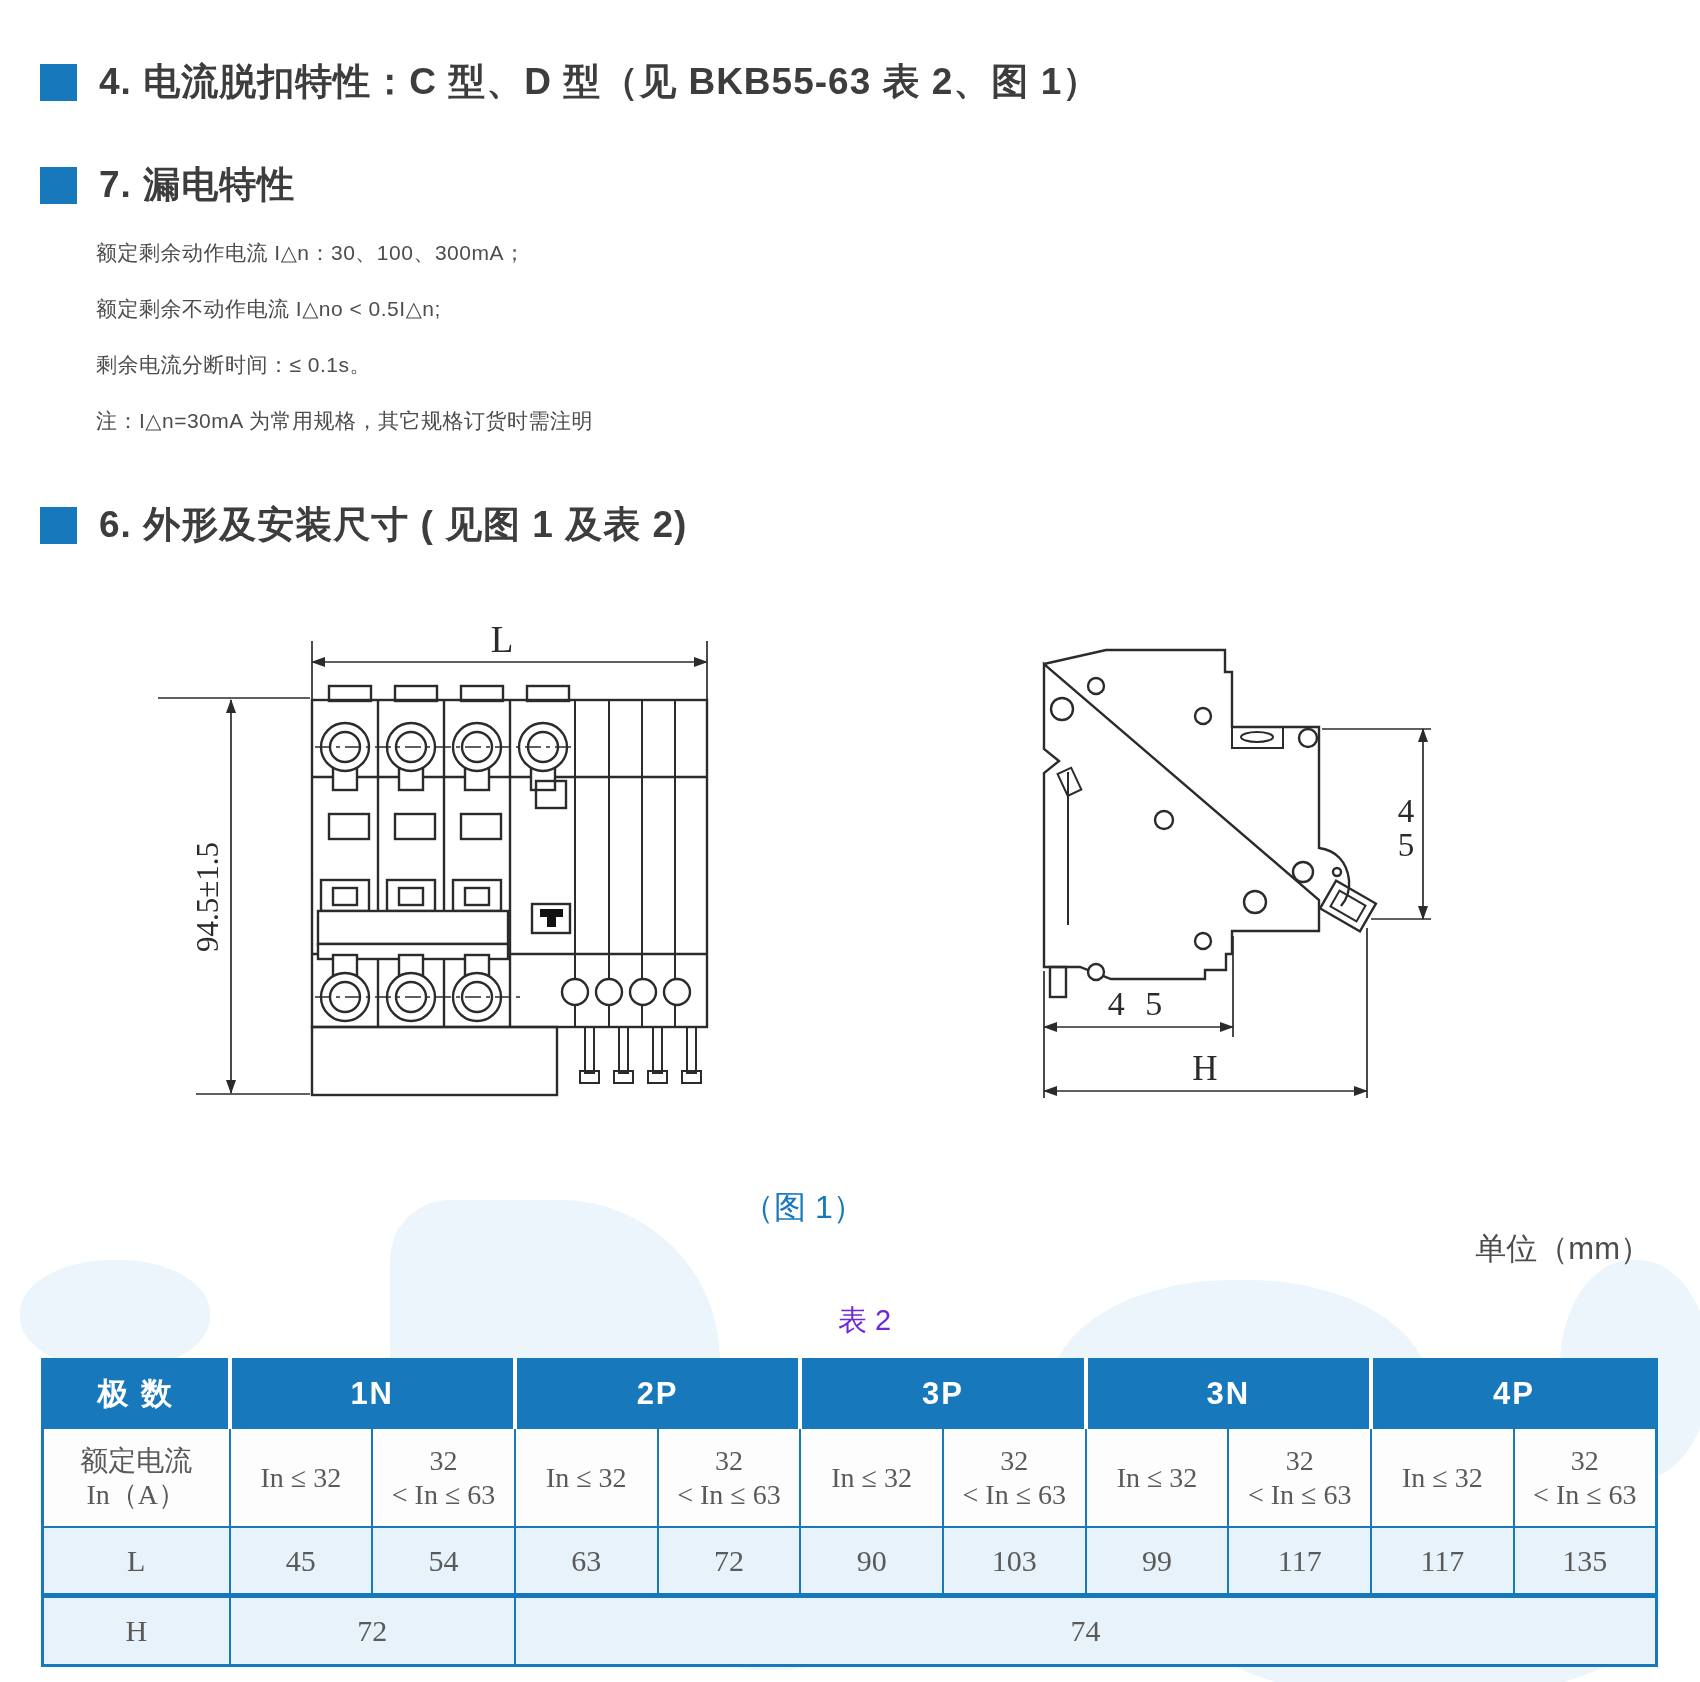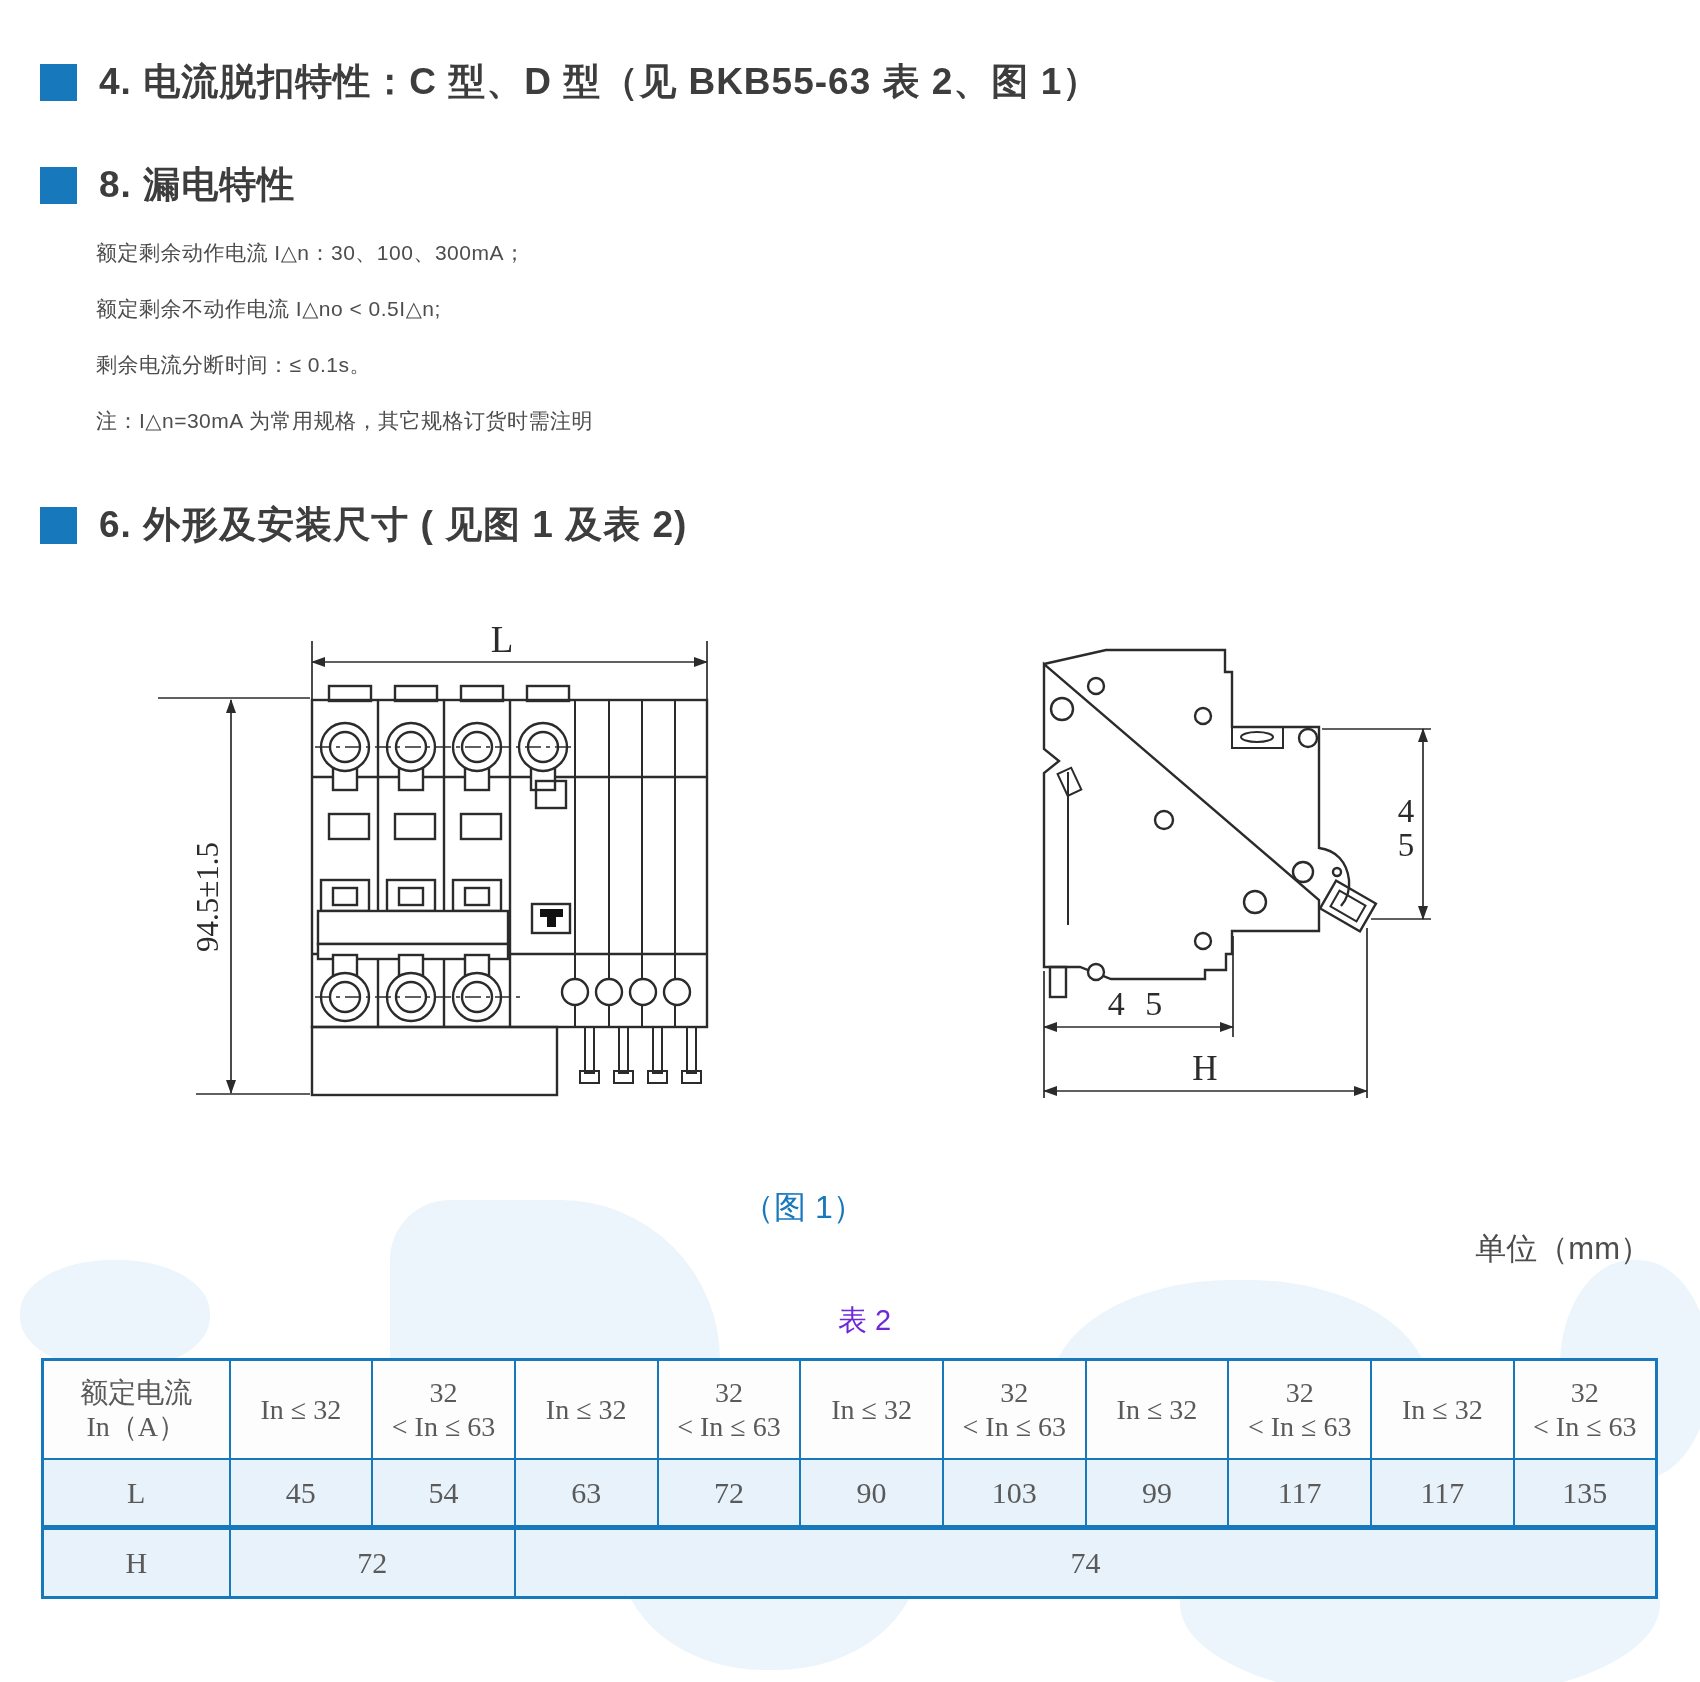--- a/index.html
+++ b/index.html
@@ -49,21 +49,21 @@
   <div class="wm" style="left:1180px;top:1500px;width:480px;height:200px;"></div>
   <div class="wm" style="left:1560px;top:1260px;width:150px;height:220px;"></div>
 
   <div class="sec" style="left:40px;top:57px;">
     <span class="bullet"></span>
     <span class="t">4. 电流脱扣特性：C 型、D 型（见 BKB55-63 表 2、图 1）</span>
   </div>
 
   <div class="sec" style="left:40px;top:160px;">
     <span class="bullet"></span>
-    <span class="t">8. 漏电特性</span>
+    <span class="t">7. 漏电特性</span>
   </div>
 
   <div class="leak">
     <div>额定剩余动作电流 I△n：30、100、300mA；</div>
     <div>额定剩余不动作电流 I△no &lt; 0.5I△n;</div>
     <div>剩余电流分断时间：≤ 0.1s。</div>
     <div>注：I△n=30mA 为常用规格，其它规格订货时需注明</div>
   </div>
 
   <div class="sec" style="left:40px;top:478px;margin-top:22px;">
@@ -226,20 +226,28 @@
 
   <div class="tbl-cap">表 2</div>
   <div class="tbl-unit">单位（mm）</div>
 
   <table class="spec">
     <colgroup>
       <col style="width:187px;">
       <col span="10" style="width:142.7px;">
     </colgroup>
     <tbody>
+        <tr>
+      <th>极 数</th>
+      <th colspan="2">1N</th>
+      <th colspan="2">2P</th>
+      <th colspan="2">3P</th>
+      <th colspan="2">3N</th>
+      <th colspan="2">4P</th>
+    </tr>
     <tr class="row-cur">
       <td class="lbl">
         <div>额定电流</div>
         <div>In（A）</div>
       </td>
       <td class="nowrap">In ≤ 32</td>
       <td class="nowrap">
         <div>32</div>
         <div>&lt; In ≤ 63</div>
       </td>

